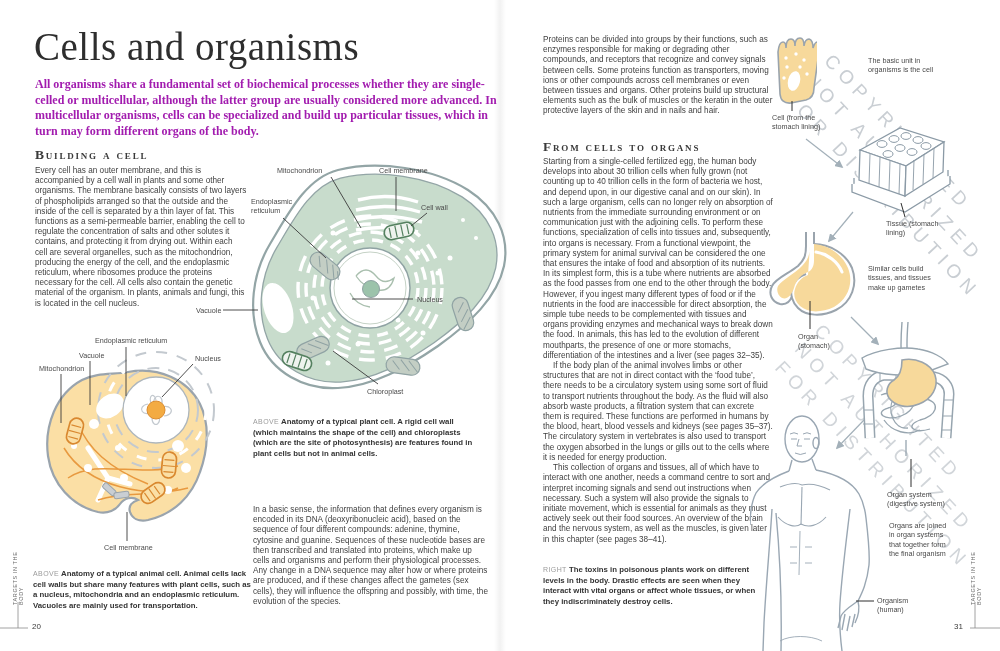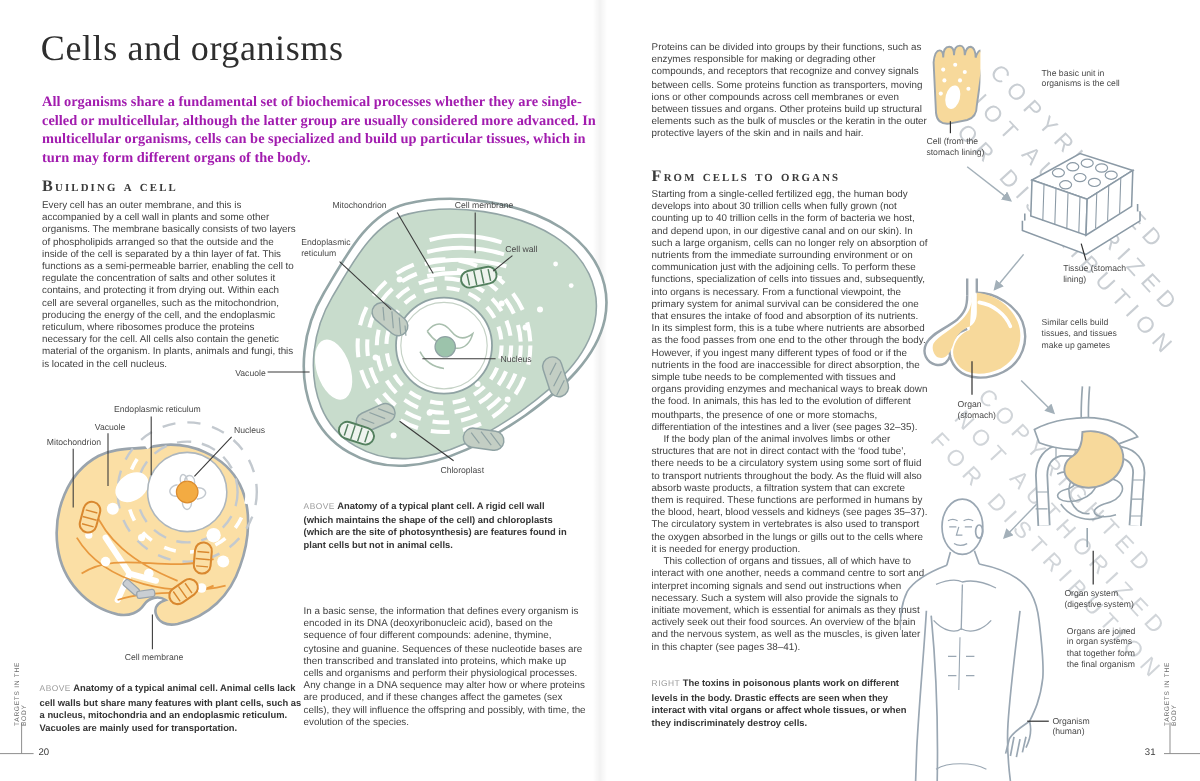--- a/index.html
+++ b/index.html
@@ -1,19 +1,19 @@
 <!DOCTYPE html>
 <html><head>
 <meta charset="utf-8">
 <style>
   html,body{margin:0;padding:0;background:#fff;}
   .spread{position:relative;width:1000px;height:651px;background:#ffffff;overflow:hidden;
           font-family:"Liberation Sans",sans-serif;color:#3f3f3f;}
   .abs{position:absolute;}
-  .page-title{font-family:"Liberation Serif",serif;font-size:30px;color:#2e2e2e;letter-spacing:.5px;}
+  .page-title{font-family:"Liberation Serif",serif;font-size:39px;color:#2e2e2e;letter-spacing:.5px;}
   .intro{font-family:"Liberation Serif",serif;font-weight:700;font-size:12px;line-height:15.6px;color:#a21caf;}
   .sec-head{font-family:"Liberation Serif",serif;font-variant:small-caps;font-weight:600;
             font-size:13.5px;letter-spacing:1.8px;color:#3a3a3a;}
   .body-txt{font-size:8.2px;line-height:10.2px;color:#3f3f3f;}
   .body-txt p{margin:0;}
   .body-txt p + p{text-indent:10px;}
   .caption{font-size:7.8px;line-height:10.5px;font-weight:700;color:#343434;}
   .cap-tag{color:#9b9b9b;font-weight:400;font-size:7px;letter-spacing:.4px;}
   .lbl{position:absolute;font-size:7.2px;line-height:9.2px;color:#4a4a4a;}
   .note{position:absolute;font-size:7.2px;line-height:9.4px;color:#4a4a4a;}

